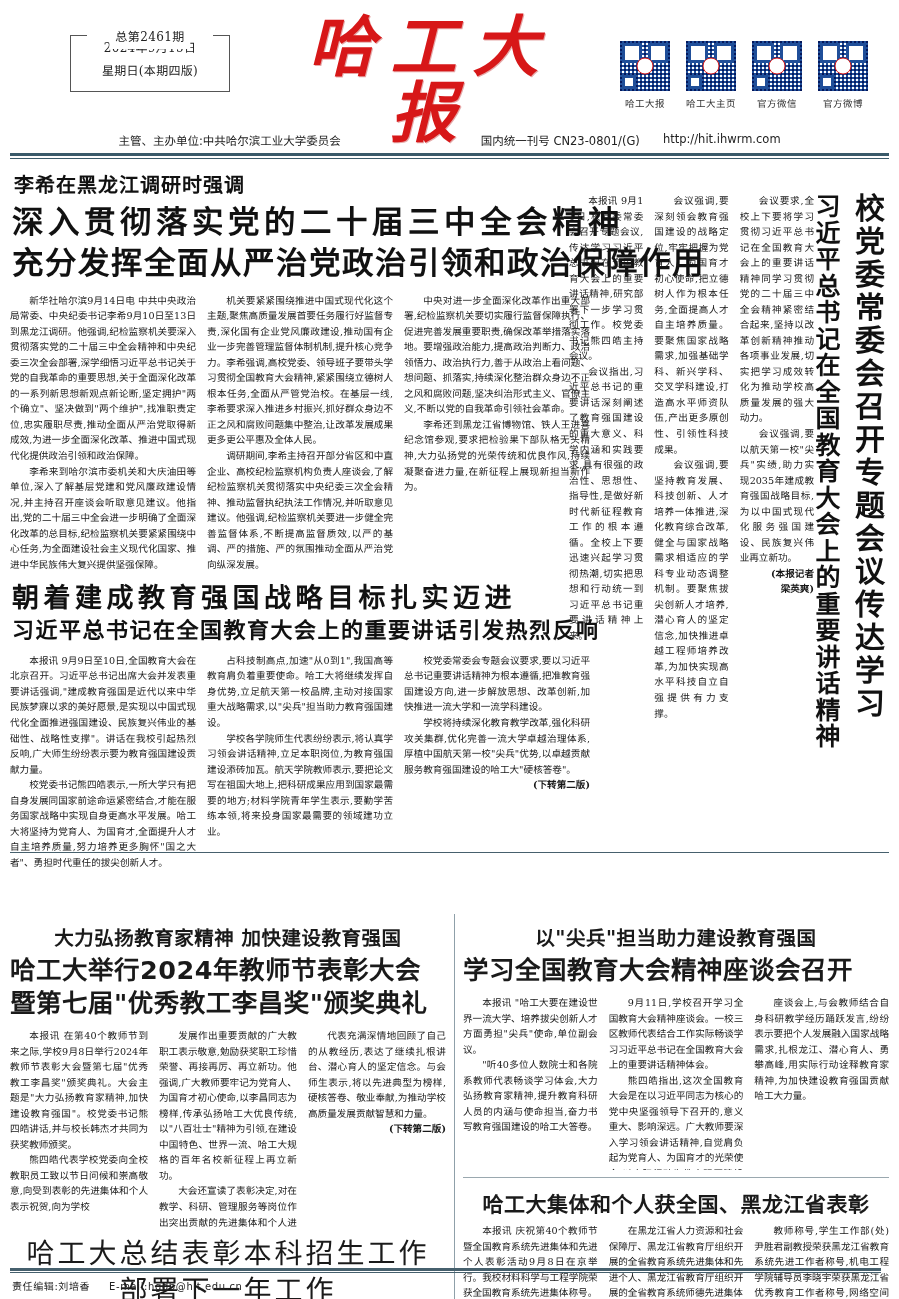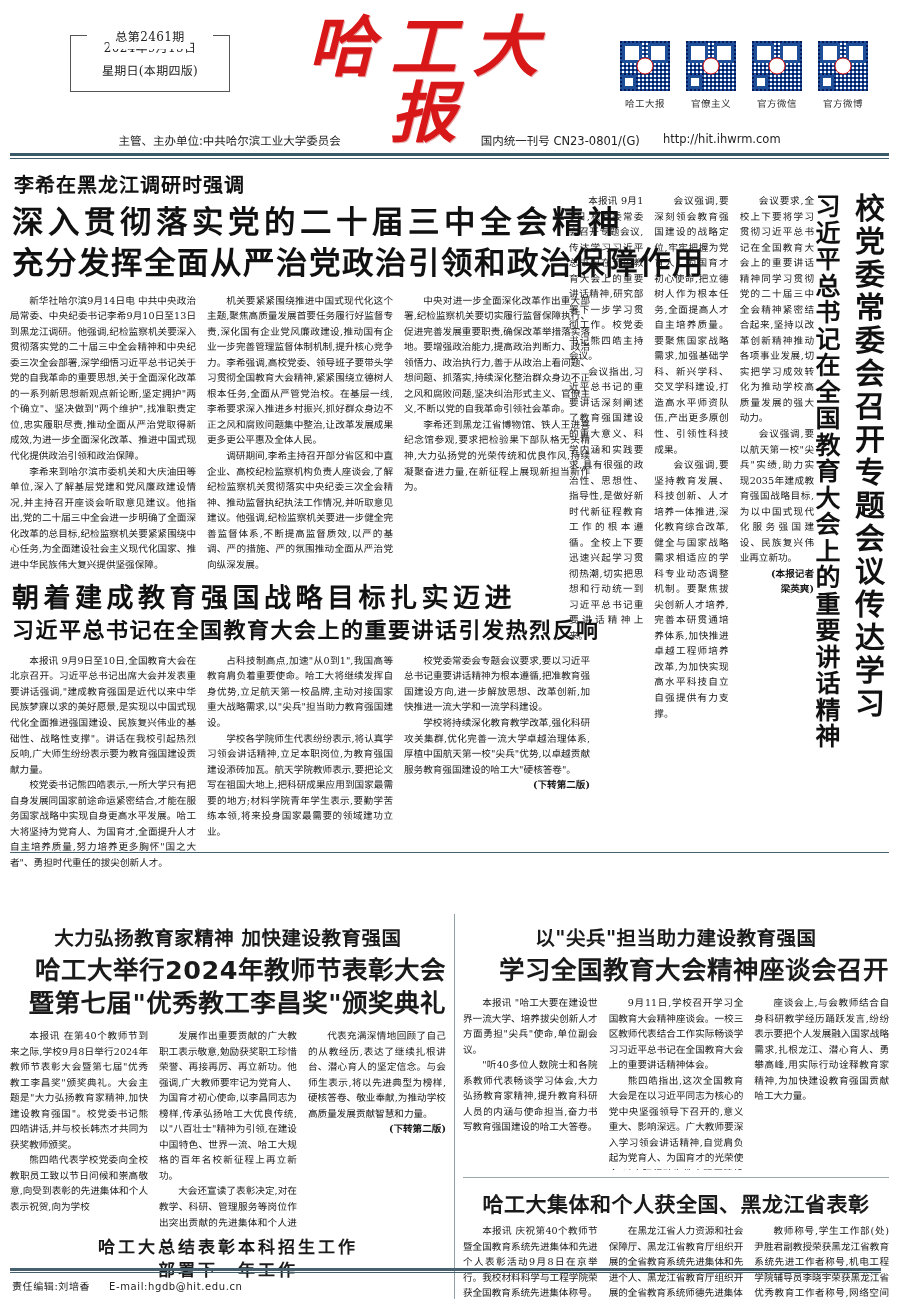--- a/index.html
+++ b/index.html
@@ -150,29 +150,29 @@
   .lower-right { width: 430px; }
   .vdiv { width: 1px; background: #8fa0a9; }
 
   .hl2-kicker {
     text-align: center;
     font-family: "DejaVu Serif", "Liberation Serif", serif;
     font-weight: 700; font-size: 19.5px; letter-spacing: .5px;
     margin: 8px 0 3px 0;
   }
   .hl2-main {
-    text-align: right;
+    text-align: left;
     font-family: "DejaVu Sans", "Liberation Sans", sans-serif;
     font-weight: 700; font-size: 25.5px; letter-spacing: .5px;
     line-height: 1.3;
   }
   .hl3 {
     text-align: center;
     font-family: "DejaVu Sans", "Liberation Sans", sans-serif;
-    font-weight: 700; font-size: 17px; letter-spacing: 3px;
+    font-weight: 400; font-size: 28px; letter-spacing: 3px;
     line-height: 1.32; margin: 8px 0 4px 0;
   }
   .hl4 {
     text-align: center;
     font-family: "DejaVu Sans", "Liberation Sans", sans-serif;
     font-weight: 700; font-size: 21px; letter-spacing: .5px;
     margin: 10px 0 5px 0;
   }
   .hrule { height: 1px; background: #9aa8af; margin: 7px 0; }
 
@@ -212,21 +212,21 @@
             <i></i>
             <span class="qr-center"></span>
           </div>
         <div class="qr-label">哈工大报</div>
       </div>
       <div class="qr-item">
         <div class="qr-box">
             <i></i>
             <span class="qr-center"></span>
           </div>
-        <div class="qr-label">官僚主义</div>
+        <div class="qr-label">哈工大主页</div>
       </div>
       <div class="qr-item">
         <div class="qr-box">
             <i></i>
             <span class="qr-center"></span>
           </div>
         <div class="qr-label">官方微信</div>
       </div>
       <div class="qr-item">
         <div class="qr-box">
@@ -296,21 +296,21 @@
     </div>
   </div>
 
   <div style="position:absolute; right:85px; top:193px; width:245px; height:655px; overflow:hidden;" class="cols">
     <div class="col">
       <p class="lead">本报讯 9月11日,校党委常委会召开专题会议,传达学习习近平总书记在全国教育大会上的重要讲话精神,研究部署下一步学习贯彻工作。校党委书记熊四皓主持会议。</p>
       <p>会议指出,习近平总书记的重要讲话深刻阐述了教育强国建设的重大意义、科学内涵和实践要求,具有很强的政治性、思想性、指导性,是做好新时代新征程教育工作的根本遵循。全校上下要迅速兴起学习贯彻热潮,切实把思想和行动统一到习近平总书记重要讲话精神上来。</p>
     </div>
     <div class="col">
       <p>会议强调,要深刻领会教育强国建设的战略定位,牢牢把握为党育人、为国育才初心使命,把立德树人作为根本任务,全面提高人才自主培养质量。要聚焦国家战略需求,加强基础学科、新兴学科、交叉学科建设,打造高水平师资队伍,产出更多原创性、引领性科技成果。</p>
-      <p>会议强调,要坚持教育发展、科技创新、人才培养一体推进,深化教育综合改革,健全与国家战略需求相适应的学科专业动态调整机制。要聚焦拔尖创新人才培养,完善本研贯通培养体系,加快推进卓越工程师培养改革,为加快实现高水平科技自立自强提供有力支撑。</p>
+      <p>会议强调,要坚持教育发展、科技创新、人才培养一体推进,深化教育综合改革,健全与国家战略需求相适应的学科专业动态调整机制。要聚焦拔尖创新人才培养,潜心育人的坚定信念,加快推进卓越工程师培养改革,为加快实现高水平科技自立自强提供有力支撑。</p>
     </div>
     <div class="col">
       <p>会议要求,全校上下要将学习贯彻习近平总书记在全国教育大会上的重要讲话精神同学习贯彻党的二十届三中全会精神紧密结合起来,坚持以改革创新精神推动各项事业发展,切实把学习成效转化为推动学校高质量发展的强大动力。</p>
       <p>会议强调,要以航天第一校"尖兵"实绩,助力实现2035年建成教育强国战略目标,为以中国式现代化服务强国建设、民族复兴伟业再立新功。</p>
       <p class="note-r">(本报记者 梁英爽)</p>
     </div>
   </div>
 
   <div style="position:absolute; left:10px; right:10px; top:852px; height:1px; background:#46606d;"></div>
 

